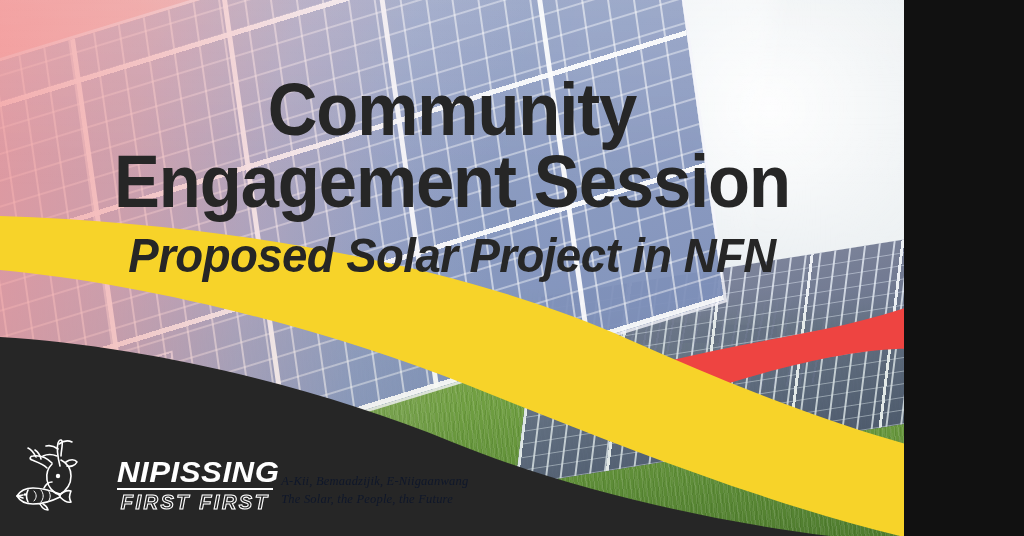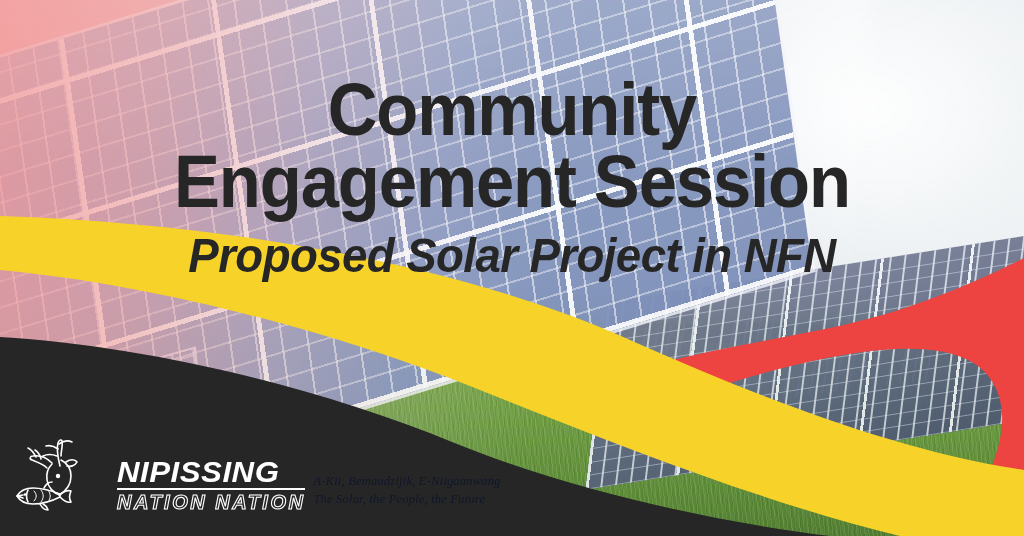--- a/index.html
+++ b/index.html
@@ -3,21 +3,21 @@
 <meta charset="utf-8">
 <title>Community Engagement Session</title>
 <style>
   html, body {
     margin: 0;
     padding: 0;
     background: #111;
   }
   #poster {
     position: relative;
-    width: 1024px;
+    width: 904px;
     height: 536px;
     overflow: hidden;
     font-family: "Liberation Sans", sans-serif;
     background: #d9e2e8;
   }
 
   
   .photo-layer {
     position: absolute;
     inset: 0;
@@ -378,21 +378,21 @@
 
         <path d="M26 68 C28 72 31 74 34 74 C33 71 31 69 29 68"></path>
         <path d="M30 52 C32 48 35 46 38 46"></path>
       </g>
     </svg>
 
     <div class="logo-words">
       <div class="wordmark">
         <span class="wordmark-main">NIPISSING</span>
         <span class="wordmark-rule"></span>
-        <span class="wordmark-sub">NATION NATION</span>
+        <span class="wordmark-sub">FIRST FIRST</span>
       </div>
 
       <div class="tagline">
         <span class="tagline-line">A-Kii, Bemaadzijik, E-Niigaanwang</span>
         <span class="tagline-line">The Solar, the People, the Future</span>
       </div>
     </div>
 
   </div>
 

